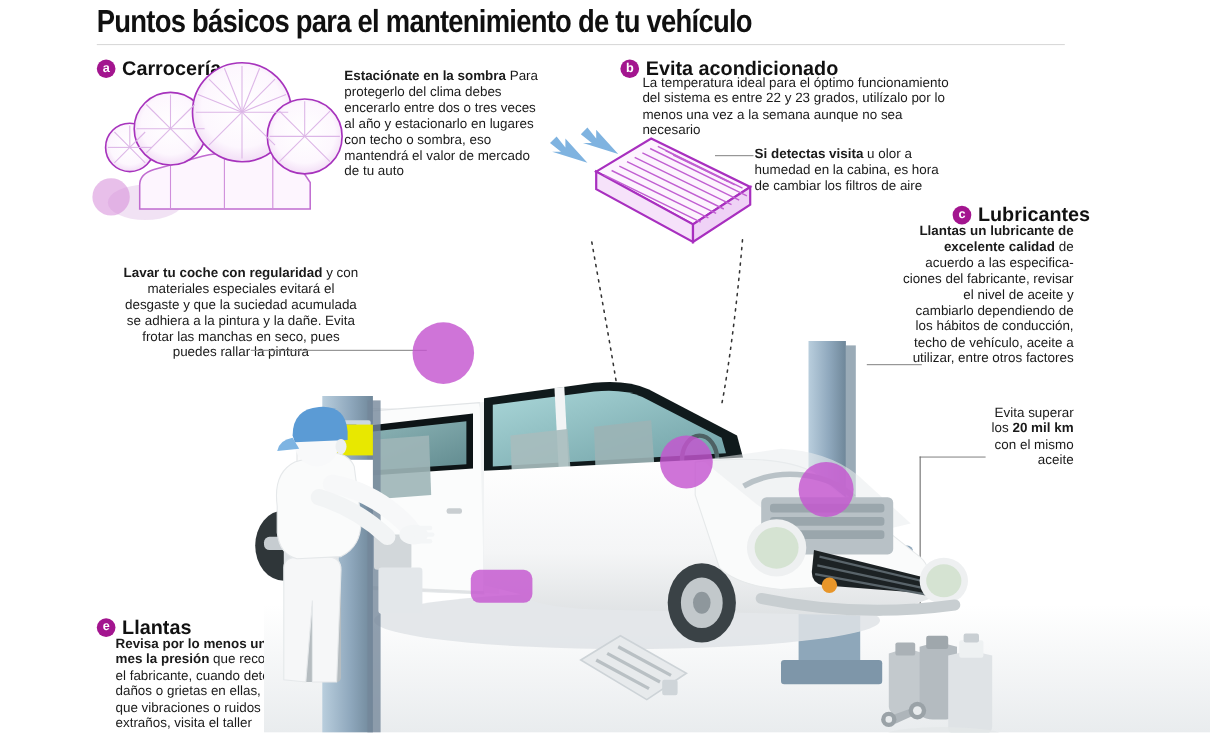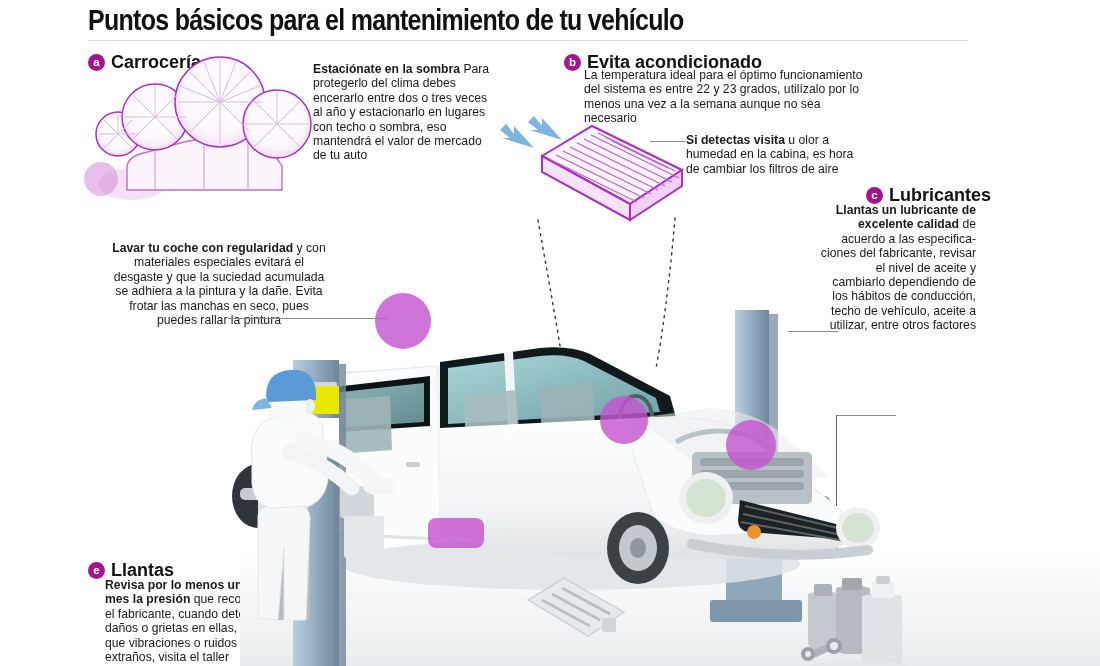--- a/index.html
+++ b/index.html
@@ -213,20 +213,26 @@
 
   <div class="sec-head" style="left:866px; top:185px;">
     <span class="badge">c</span>
     <span class="sec-title">Lubricantes</span>
   </div>
   <div class="txt right" style="left:820px; top:203px; width:156px;">
     <b>Llantas un lubricante de excelente calidad</b><span> de acuerdo a las especifica-ciones del fabricante, revisar el nivel de aceite y cambiarlo dependiendo de los hábitos de conducción, techo de vehículo, aceite a utilizar, entre otros factores</span>
   </div>
   <div class="rule" style="left:788px; top:331px; width:50px;"></div>
 
+  <div class="txt right" style="left:862px; top:368px; width:114px;">
+    <div>Evita superar</div>
+    <div><span>los </span><b>20 mil km</b></div>
+    <div>con el mismo</div>
+    <div>aceite</div>
+  </div>
   <div class="rule" style="left:836px; top:415px; width:60px;"></div>
   <div class="vrule" style="left:836px; top:415px; height:145px;"></div>
   <div class="blob" style="left:812px; top:556px; width:52px; height:52px;"></div>
 
   <div class="sec-head" style="left:88px; top:560px;">
     <span class="badge">e</span>
     <span class="sec-title">Llantas</span>
   </div>
   <div class="txt" style="left:105px; top:578px; width:185px;">
     <b>Revisa por lo menos una vez al mes la presión</b><span> que recomienda el fabricante, cuando detectes daños o grietas en ellas, al igual que vibraciones o ruidos extraños, visita el taller</span>

